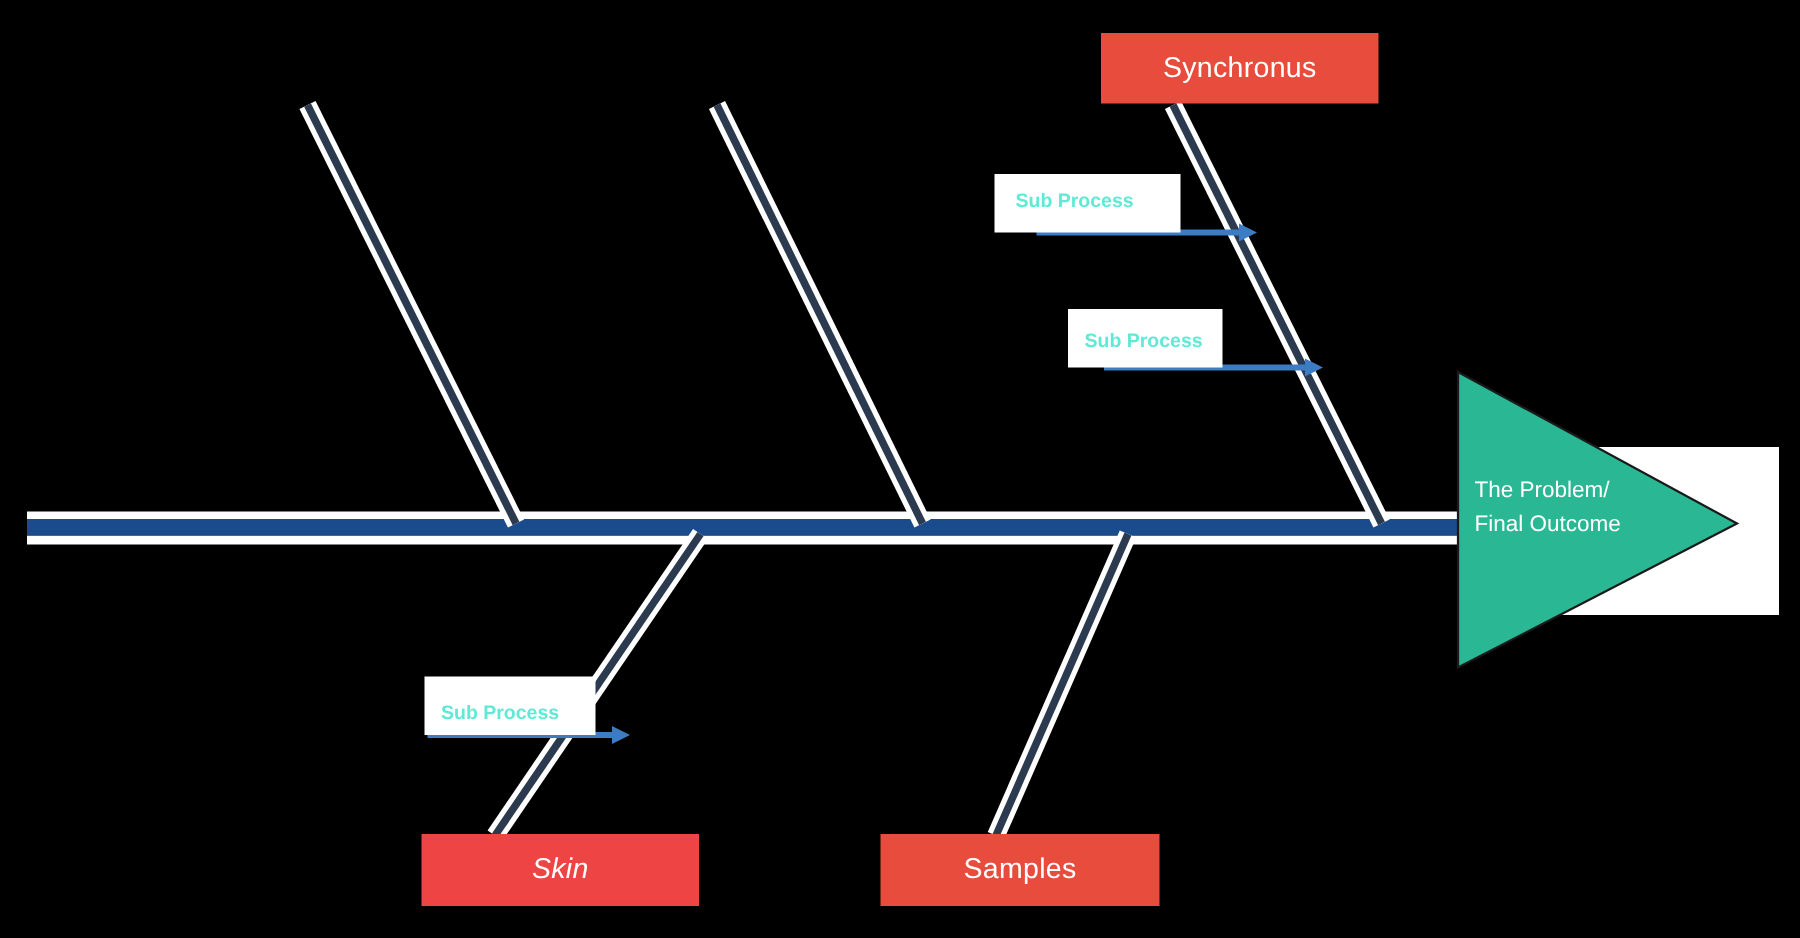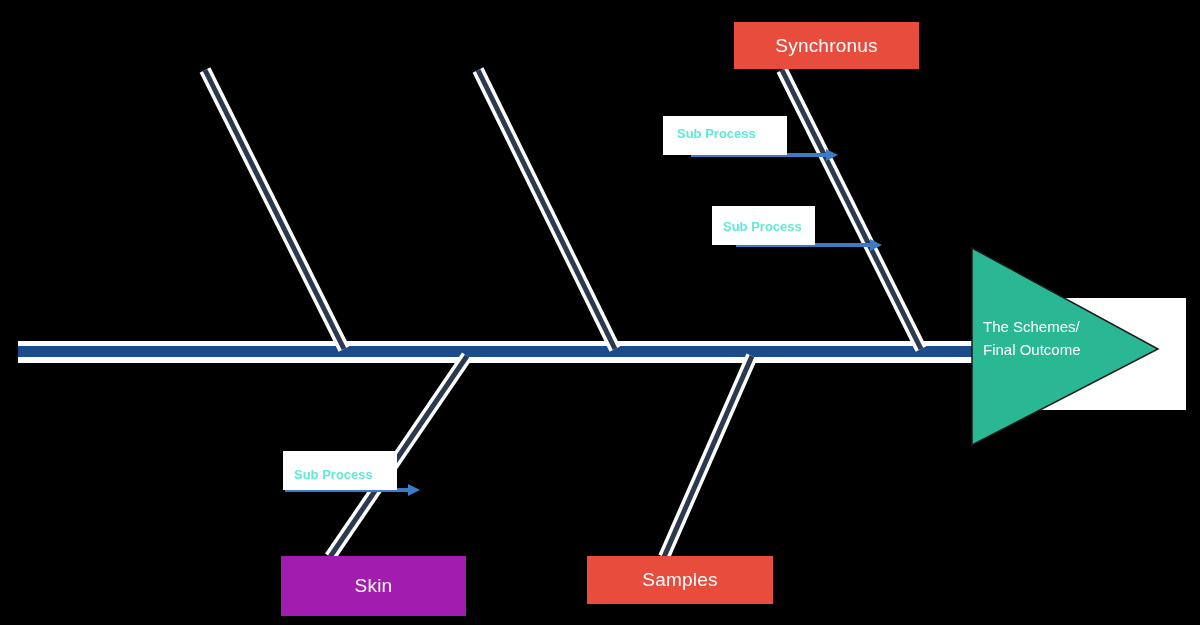--- a/index.html
+++ b/index.html
@@ -109,33 +109,33 @@
 
     <polygon points="972,248 1158,349 972,445" fill="#2ab794" stroke="#1a1a1a" stroke-width="1.5"></polygon>
   </svg>
 
 
 
   <div class="cat-box" style="left:711px; top:22px; width:185px; height:47px; background:#e84c3d;margin-left:23px;">
     <span>Synchronus</span>
   </div>
 
-  <div class="cat-box" style="left:281px; top:556px; width:185px; height:60px; background:#a21caf;">
+  <div class="cat-box" style="left:281px; top:556px; width:185px; height:48px; background:#ef4444;font-style:italic;">
     <span>Skin</span>
   </div>
 
   <div class="cat-box" style="left:587px; top:556px; width:186px; height:48px; background:#e84c3d;">
     <span>Samples</span>
   </div>
 
   <div class="sub-box" style="left:663px; top:116px; width:124px; height:39px;"></div>
   <div class="sub-label" style="left:677px; top:126px;">Sub Process</div>
 
   <div class="sub-box" style="left:712px; top:206px; width:103px; height:39px;"></div>
   <div class="sub-label" style="left:723px; top:219px;">Sub Process</div>
 
   <div class="sub-box" style="left:283px; top:451px; width:114px; height:39px;"></div>
   <div class="sub-label" style="left:294px; top:467px;">Sub Process</div>
 
-  <div class="head-text" style="left:983px; top:315px;">The Schemes/
+  <div class="head-text" style="left:983px; top:315px;">The Problem/
 Final Outcome</div>
 
 </div>
 
 </body></html>

